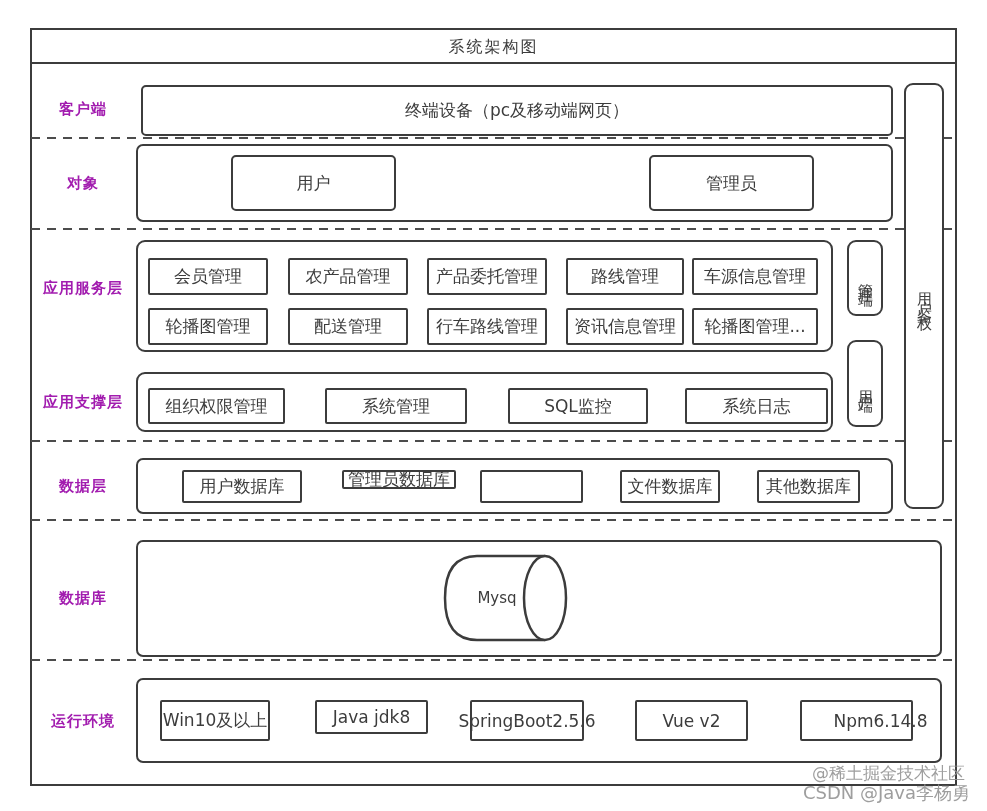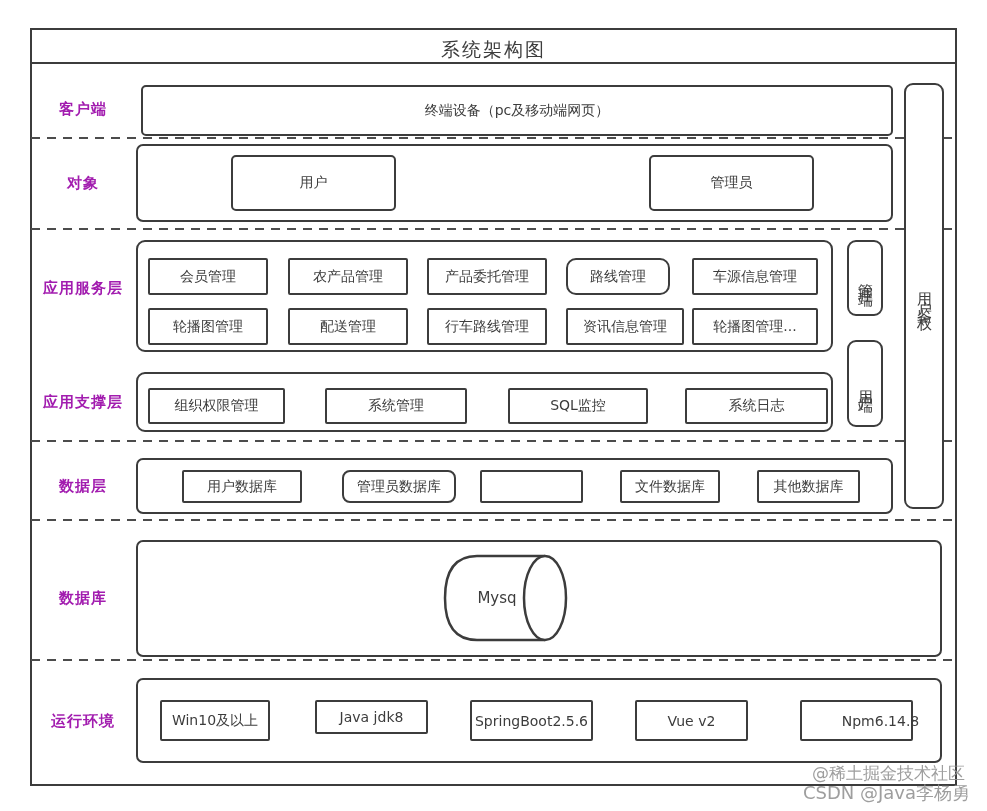--- a/index.html
+++ b/index.html
@@ -16,25 +16,25 @@
     z-index:1;
   }
   .rowlabel{
     left:30px;width:106px;text-align:center;font-size:15px;font-weight:600;
     color:#a21caf;letter-spacing:1px;z-index:3;
   }
   .container{border:2px solid #3c3c3c;border-radius:7px;background:#fff;z-index:2;}
   .leafbox{
     border:2px solid #3c3c3c;border-radius:2px;background:#fff;z-index:3;
     display:flex;align-items:center;justify-content:center;
-    font-size:14px;color:#3c3c3c;text-align:center;white-space:nowrap;
+    font-size:17px;color:#3c3c3c;text-align:center;white-space:nowrap;
   }
   .rounded{border-radius:5px;}
   .title{
-    font-size:19px;letter-spacing:2px;text-align:center;z-index:3;color:#3c3c3c;
+    font-size:16px;letter-spacing:2px;text-align:center;z-index:3;color:#3c3c3c;
   }
   .vbox{
     border:2px solid #3c3c3c;border-radius:9px;background:#fff;z-index:4;
     display:flex;align-items:center;justify-content:center;
   }
   .vtext{
     writing-mode:vertical-rl;text-orientation:upright;
     font-size:15px;letter-spacing:4px;color:#3c3c3c;white-space:nowrap;
   }
   .watermark{
@@ -67,21 +67,21 @@
   <div class="abs leafbox rounded" style="left:141px;top:85px;width:752px;height:51px;">终端设备（pc及移动端网页）</div>
 
   <div class="abs container" style="left:136px;top:144px;width:757px;height:78px;"></div>
   <div class="abs leafbox rounded" style="left:231px;top:155px;width:165px;height:56px;">用户</div>
   <div class="abs leafbox rounded" style="left:649px;top:155px;width:165px;height:56px;">管理员</div>
 
   <div class="abs container" style="left:136px;top:240px;width:697px;height:112px;border-radius:9px;"></div>
   <div class="abs leafbox" style="left:148px;top:258px;width:120px;height:37px;">会员管理</div>
   <div class="abs leafbox" style="left:288px;top:258px;width:120px;height:37px;">农产品管理</div>
   <div class="abs leafbox" style="left:427px;top:258px;width:120px;height:37px;">产品委托管理</div>
-  <div class="abs leafbox" style="left:566px;top:258px;width:104px;height:37px;border-radius:10px;">路线管理</div>
+  <div class="abs leafbox" style="left:566px;top:258px;width:118px;height:37px;">路线管理</div>
   <div class="abs leafbox" style="left:692px;top:258px;width:126px;height:37px;">车源信息管理</div>
   <div class="abs leafbox" style="left:148px;top:308px;width:120px;height:37px;">轮播图管理</div>
   <div class="abs leafbox" style="left:288px;top:308px;width:120px;height:37px;">配送管理</div>
   <div class="abs leafbox" style="left:427px;top:308px;width:120px;height:37px;">行车路线管理</div>
   <div class="abs leafbox" style="left:566px;top:308px;width:118px;height:37px;">资讯信息管理</div>
   <div class="abs leafbox" style="left:692px;top:308px;width:126px;height:37px;">轮播图管理...</div>
 
   <div class="abs vbox" style="left:847px;top:240px;width:36px;height:76px;">
     <span class="vtext">管理端</span>
   </div>
@@ -93,35 +93,35 @@
   </div>
 
   <div class="abs container" style="left:136px;top:372px;width:697px;height:60px;border-radius:9px;"></div>
   <div class="abs leafbox" style="left:148px;top:388px;width:137px;height:36px;">组织权限管理</div>
   <div class="abs leafbox" style="left:325px;top:388px;width:142px;height:36px;">系统管理</div>
   <div class="abs leafbox" style="left:508px;top:388px;width:140px;height:36px;">SQL监控</div>
   <div class="abs leafbox" style="left:685px;top:388px;width:143px;height:36px;">系统日志</div>
 
   <div class="abs container" style="left:136px;top:458px;width:757px;height:56px;"></div>
   <div class="abs leafbox" style="left:182px;top:470px;width:120px;height:33px;">用户数据库</div>
-  <div class="abs leafbox" style="left:342px;top:470px;width:114px;height:33px;border-radius:8px;">管理员数据库</div>
+  <div class="abs leafbox" style="left:342px;top:470px;width:114px;height:19px;">管理员数据库</div>
   <div class="abs leafbox" style="left:480px;top:470px;width:103px;height:33px;"></div>
   <div class="abs leafbox" style="left:620px;top:470px;width:100px;height:33px;">文件数据库</div>
   <div class="abs leafbox" style="left:757px;top:470px;width:103px;height:33px;">其他数据库</div>
 
   <div class="abs container" style="left:136px;top:540px;width:806px;height:117px;"></div>
   <svg class="abs" style="left:437px;top:553px;z-index:3;" width="140" height="90" viewBox="0 0 140 90">
     <path d="M108 3 H40 C16 3 8 21 8 45 C8 69 16 87 40 87 H108" fill="#ffffff" stroke="#3c3c3c" stroke-width="2.5"></path>
     <ellipse cx="108" cy="45" rx="21" ry="42" fill="#ffffff" stroke="#3c3c3c" stroke-width="2.5"></ellipse>
     <text x="60" y="50" text-anchor="middle" font-size="15" fill="#3c3c3c">Mysq</text>
   </svg>
 
   <div class="abs container" style="left:136px;top:678px;width:806px;height:85px;"></div>
   <div class="abs leafbox" style="left:160px;top:700px;width:110px;height:41px;">Win10及以上</div>
   <div class="abs leafbox" style="left:315px;top:700px;width:113px;height:34px;">Java jdk8</div>
-  <div class="abs leafbox" style="left:470px;top:700px;width:123px;height:41px;">SpringBoot2.5.6</div>
+  <div class="abs leafbox" style="left:470px;top:700px;width:114px;height:41px;">SpringBoot2.5.6</div>
   <div class="abs leafbox" style="left:635px;top:700px;width:113px;height:41px;">Vue v2</div>
   <div class="abs leafbox" style="left:800px;top:700px;width:113px;height:41px;padding-left:48px;">Npm6.14.8</div>
 
   <div class="abs watermark" style="right:22px;top:762px;font-size:17px;">@稀土掘金技术社区</div>
   <div class="abs watermark" style="right:17px;top:781px;font-size:18px;">CSDN @Java李杨勇</div>
 
 </div>
 
 </body></html>

